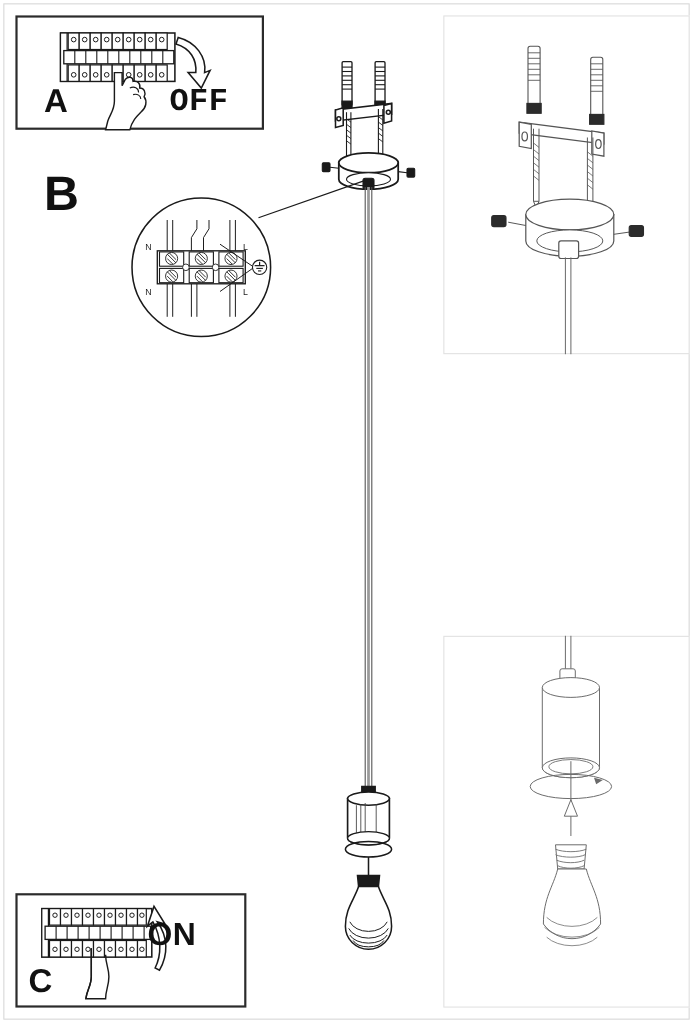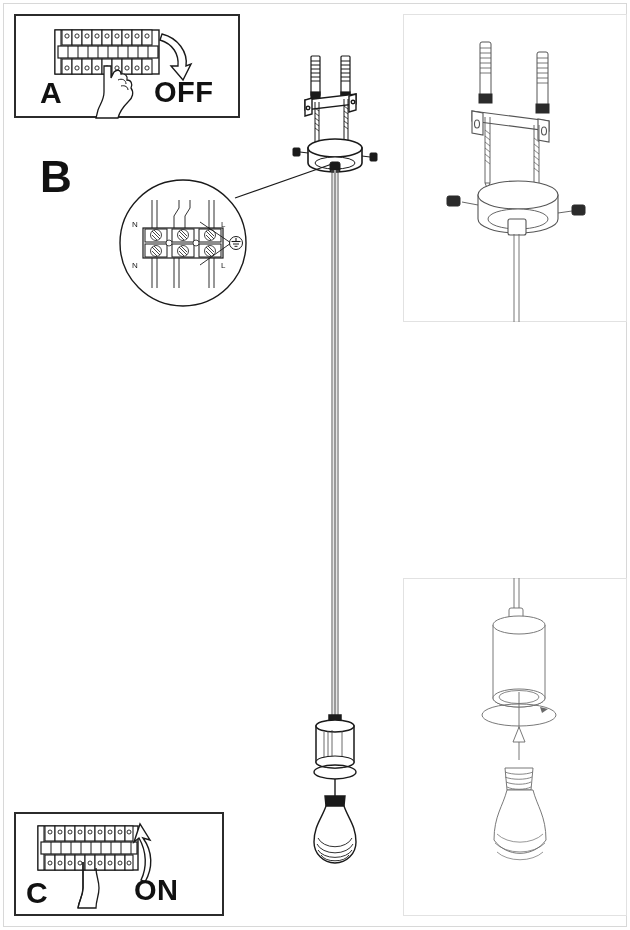--- a/index.html
+++ b/index.html
@@ -593,22 +593,22 @@
           <path d="M497,834 A28,19 0 0 0 543,834"></path>
           <path d="M495,843 A30,20 0 0 0 545,843"></path>
           <path d="M497,852 A28,18 0 0 0 543,852"></path>
         </g>
       </g>
     </g>
   </svg>
 
   <div class="panel-label" style="left:40px; top:78px;">A</div>
 
-  <div class="state-label" style="left:154px; top:78px;">OFF</div>
+  <div class="state-label" style="left:154px; top:78px;font-family:Liberation Mono, monospace;">OFF</div>
 
   <div class="big-b">B</div>
 
   <div class="panel-label" style="left:26px; top:878px;">C</div>
 
-  <div class="state-label" style="left:134px; top:876px;">ON</div>
+  <div class="state-label" style="left:134px; top:836px;">ON</div>
 
 
 </div>
 
 </body></html>

